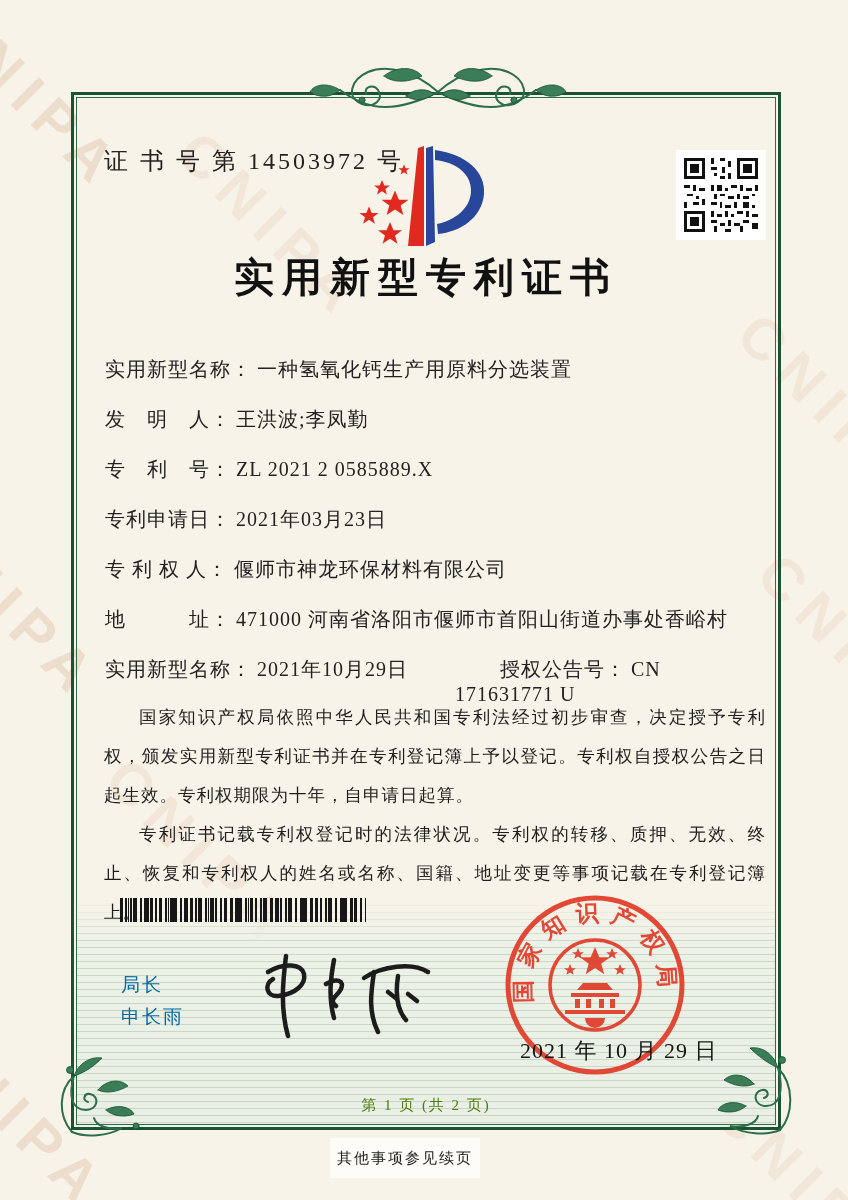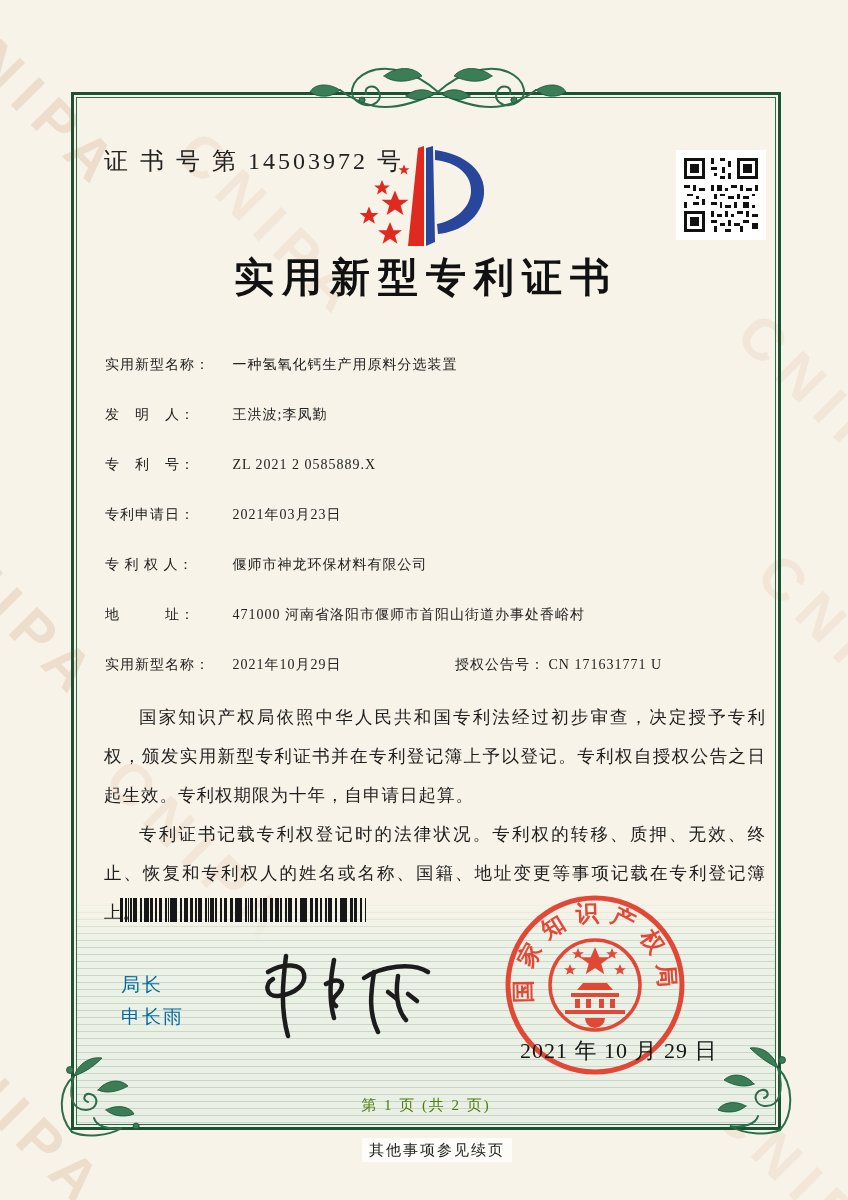--- a/index.html
+++ b/index.html
@@ -58,21 +58,21 @@
     position:absolute; left:676px; top:150px; width:90px; height:90px;
     background:#fff; display:flex; align-items:center; justify-content:center; z-index:2;
   }
   .title {
     position:absolute; left:71px; top:250px; width:710px;
     text-align:center; font-size:40px; font-weight:bold; letter-spacing:8px;
     color:#111; z-index:2;
   }
   
   .fields { position:absolute; left:105px; top:356px; width:660px; z-index:2; }
-  .field-row { position:relative; height:50px; font-size:14px; }
+  .field-row { position:relative; height:50px; font-size:20px; }
   .field-label { display:inline-block; min-width:124px; letter-spacing:1px; color:#222; }
   .field-value { letter-spacing:1px; color:#222; }
   .grant-no { position:absolute; left:350px; top:0; }
   
   .body-text {
     position:absolute; left:104px; top:698px; width:662px; z-index:2;
     font-size:17.5px; line-height:39px; text-align:justify; letter-spacing:1px; color:#1e1e1e;
   }
   .body-text p { text-indent:2em; }
   
@@ -92,22 +92,22 @@
   .seal { position:absolute; left:500px; top:890px; width:190px; height:190px; z-index:3; opacity:0.92; }
   .seal-date {
     position:absolute; left:520px; top:1036px; width:210px; z-index:4;
     font-size:22px; letter-spacing:1px; color:#151515;
   }
   .page-info {
     position:absolute; left:71px; top:1096px; width:710px; text-align:center;
     font-size:15px; letter-spacing:2px; z-index:2; color:#4d7c0f;
   }
   .footer-note-box {
-    position:absolute; left:330px; top:1138px; width:150px; height:24px;
-    background:#fdfcf8; display:flex; align-items:center; justify-content:center; z-index:2;margin-left:32px;
+    position:absolute; left:330px; top:1138px; width:150px; height:40px;
+    background:#fdfcf8; display:flex; align-items:center; justify-content:center; z-index:2;
   }
   .footer-note-box span { font-size:15px; letter-spacing:2px; color:#222; }
 </style>
 </head>
 <body>
 
 <div class="wm" style="left:-30px; top:-12px;">CNIPA</div>
 <div class="wm faint" style="left:212px; top:118px;">CNIPA</div>
 <div class="wm faint" style="left:772px; top:300px;">CNIPA</div>
 <div class="wm" style="left:-52px; top:498px;">CNIPA</div>
@@ -228,21 +228,21 @@
     <span class="field-value">偃师市神龙环保材料有限公司</span>
   </div>
   <div class="field-row">
     <span class="field-label">地　　　址：</span>
     <span class="field-value">471000 河南省洛阳市偃师市首阳山街道办事处香峪村</span>
   </div>
   <div class="field-row">
     <span class="field-label">实用新型名称：</span>
     <span class="field-value">2021年10月29日</span>
     <span class="grant-no">
-      <span class="field-label" style="min-width:0;">授权公告号：</span>
+      <span class="field-label" style="min-width:0;margin-left:45px;">授权公告号：</span>
       <span class="field-value">CN 171631771 U</span>
     </span>
   </div>
 </div>
 
 <div class="body-text">
   <p>国家知识产权局依照中华人民共和国专利法经过初步审查，决定授予专利权，颁发实用新型专利证书并在专利登记簿上予以登记。专利权自授权公告之日起生效。专利权期限为十年，自申请日起算。</p>
   <p>专利证书记载专利权登记时的法律状况。专利权的转移、质押、无效、终止、恢复和专利权人的姓名或名称、国籍、地址变更等事项记载在专利登记簿上。</p>
 </div>
 

